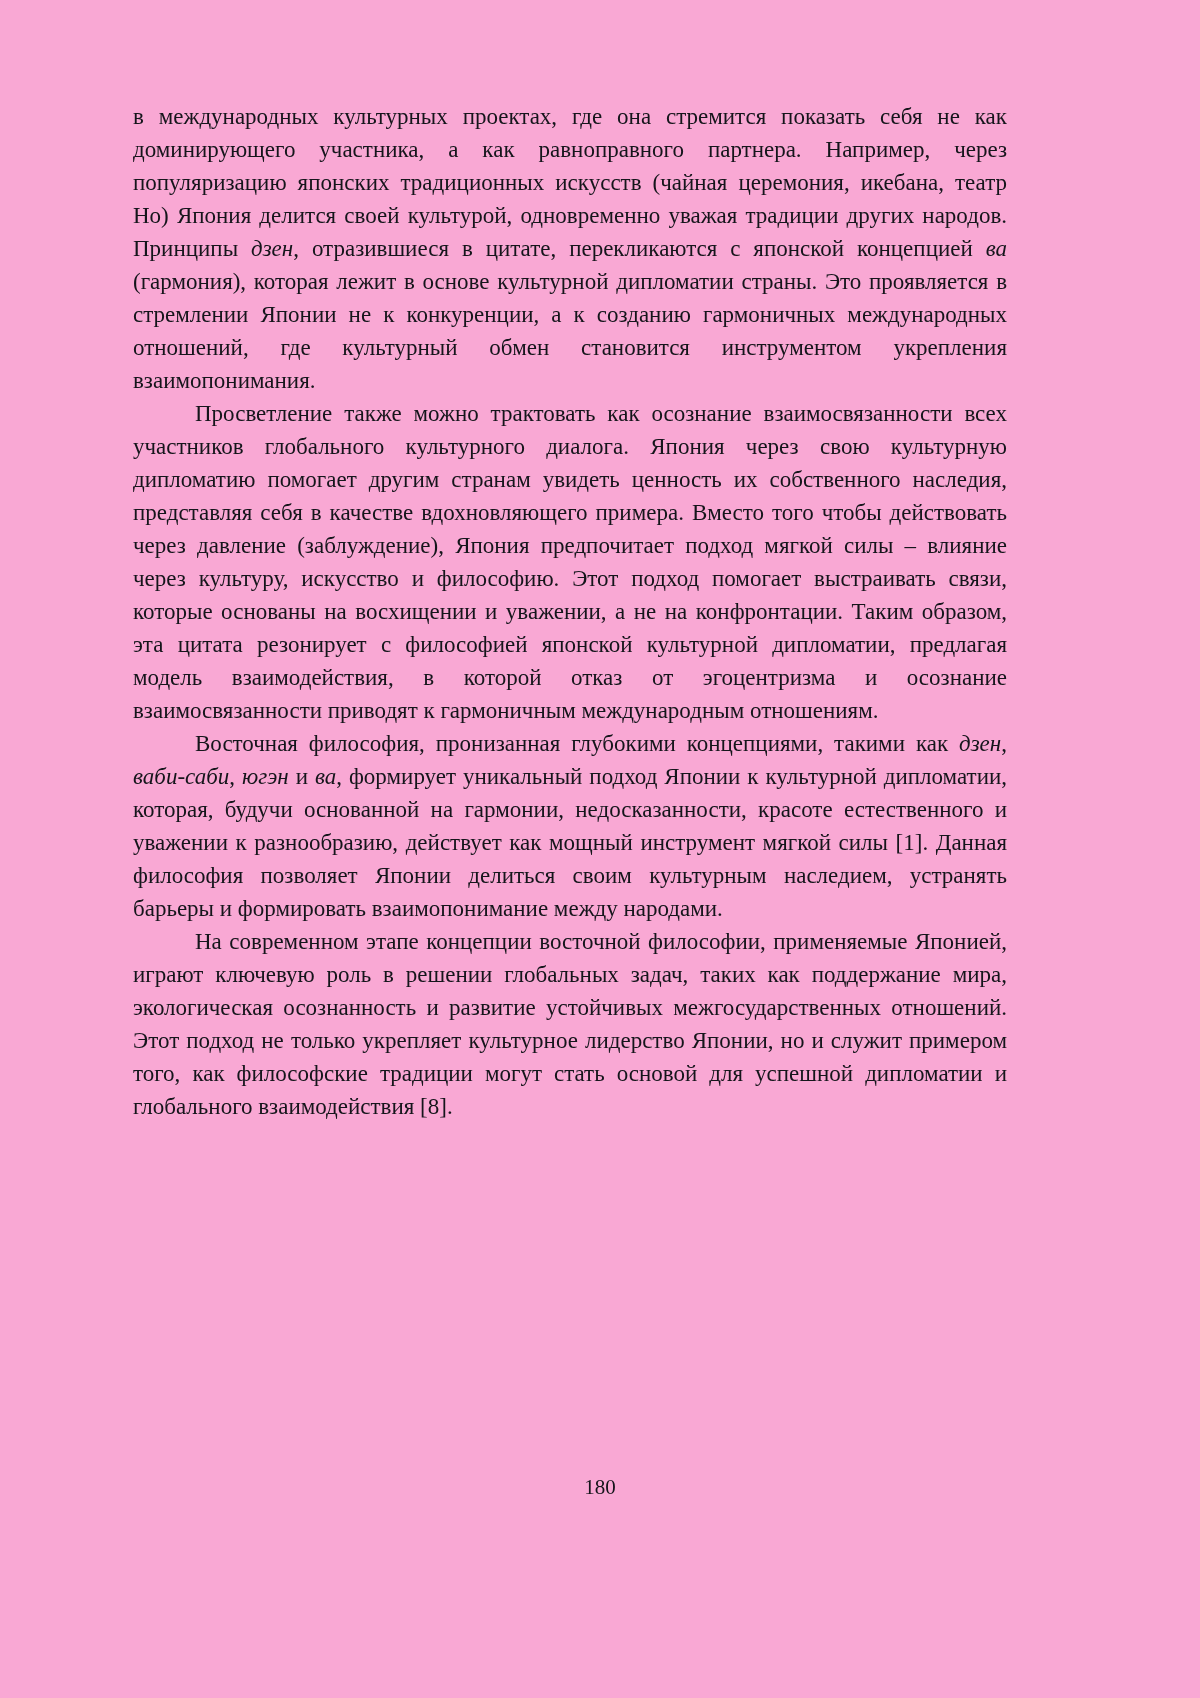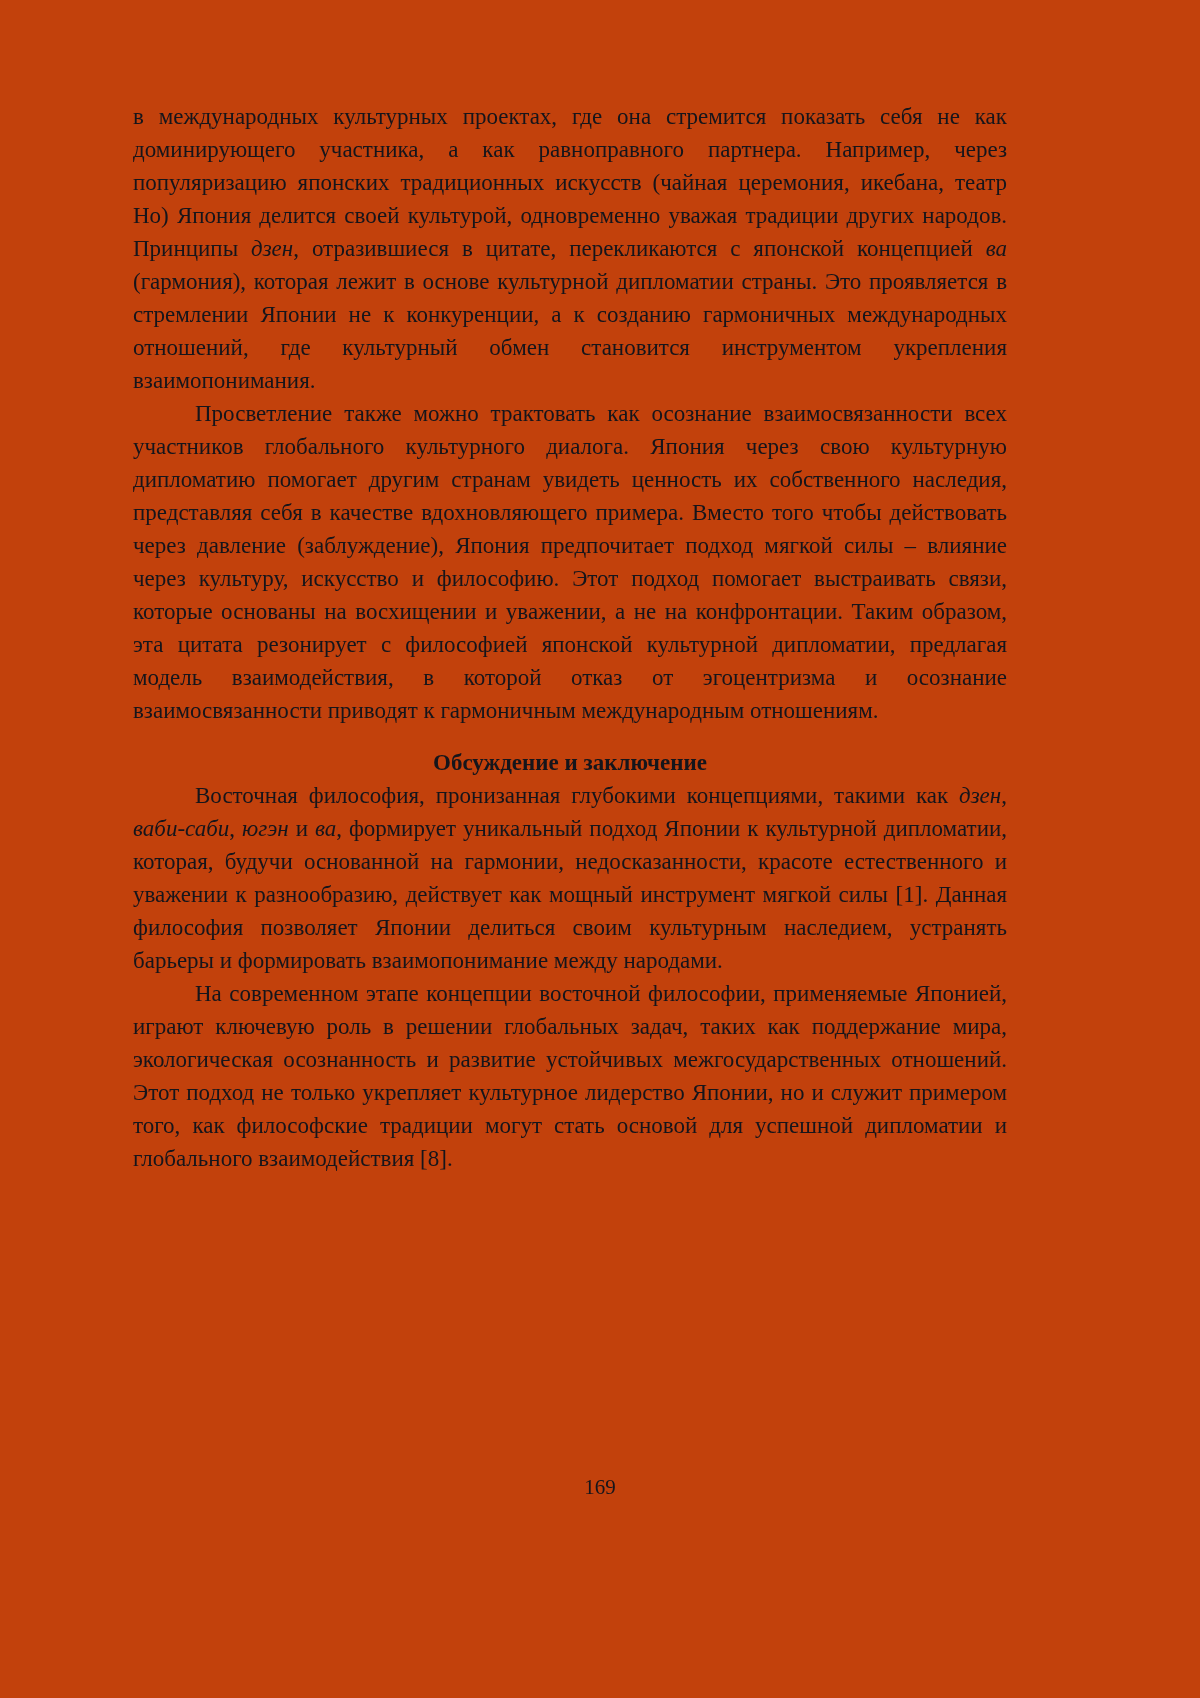--- a/index.html
+++ b/index.html
@@ -2,21 +2,21 @@
 <html lang="ru"><head>
 <meta charset="utf-8">
 <style>
   * { margin: 0; padding: 0; box-sizing: border-box; }
   html, body { background: #e9e9e9; }
   .page {
     position: relative;
     width: 1200px;
     height: 1698px;
     margin: 0 auto;
-    background: #c2410c;
+    background: #f9a8d4;
     overflow: hidden;
     font-family: "Liberation Serif", serif;
     color: #15151b;
   }
   .text-block {
     position: absolute;
     left: 133px;
     top: 100px;
     width: 874px;
     font-size: 23px;
@@ -49,23 +49,22 @@
 </head>
 <body>
 
 <div class="page">
   <div class="text-block">
 
     <p class="para no-indent"><span>в международных культурных проектах, где она стремится показать себя не как доминирующего участника, а как равноправного партнера. Например, через популяризацию японских традиционных искусств (чайная церемония, икебана, театр Но) Япония делится своей культурой, одновременно уважая традиции других народов. Принципы </span><span class="it">дзен</span><span>, отразившиеся в цитате, перекликаются с японской концепцией </span><span class="it">ва</span><span> (гармония), которая лежит в основе культурной дипломатии страны. Это проявляется в стремлении Японии не к конкуренции, а к созданию гармоничных международных отношений, где культурный обмен становится инструментом укрепления взаимопонимания.</span></p>
 
     <p class="para"><span>Просветление также можно трактовать как осознание взаимосвязанности всех участников глобального культурного диалога. Япония через свою культурную дипломатию помогает другим странам увидеть ценность их собственного наследия, представляя себя в качестве вдохновляющего примера. Вместо того чтобы действовать через давление (заблуждение), Япония предпочитает подход мягкой силы – влияние через культуру, искусство и философию. Этот подход помогает выстраивать связи, которые основаны на восхищении и уважении, а не на конфронтации. Таким образом, эта цитата резонирует с философией японской культурной дипломатии, предлагая модель взаимодействия, в которой отказ от эгоцентризма и осознание взаимосвязанности приводят к гармоничным международным отношениям.</span></p>
 
-    <h2 class="heading">Обсуждение и заключение</h2>
 
     <p class="para"><span>Восточная философия, пронизанная глубокими концепциями, такими как </span><span class="it">дзен</span><span>, </span><span class="it">ваби-саби</span><span>, </span><span class="it">югэн</span><span> и </span><span class="it">ва</span><span>, формирует уникальный подход Японии к культурной дипломатии, которая, будучи основанной на гармонии, недосказанности, красоте естественного и уважении к разнообразию, действует как мощный инструмент мягкой силы [1]. Данная философия позволяет Японии делиться своим культурным наследием, устранять барьеры и формировать взаимопонимание между народами.</span></p>
 
     <p class="para"><span>На современном этапе концепции восточной философии, применяемые Японией, играют ключевую роль в решении глобальных задач, таких как поддержание мира, экологическая осознанность и развитие устойчивых межгосударственных отношений. Этот подход не только укрепляет культурное лидерство Японии, но и служит примером того, как философские традиции могут стать основой для успешной дипломатии и глобального взаимодействия [8].</span></p>
 
 
   </div>
 
-  <div class="page-number">169</div>
+  <div class="page-number">180</div>
 </div>
 
 </body></html>

